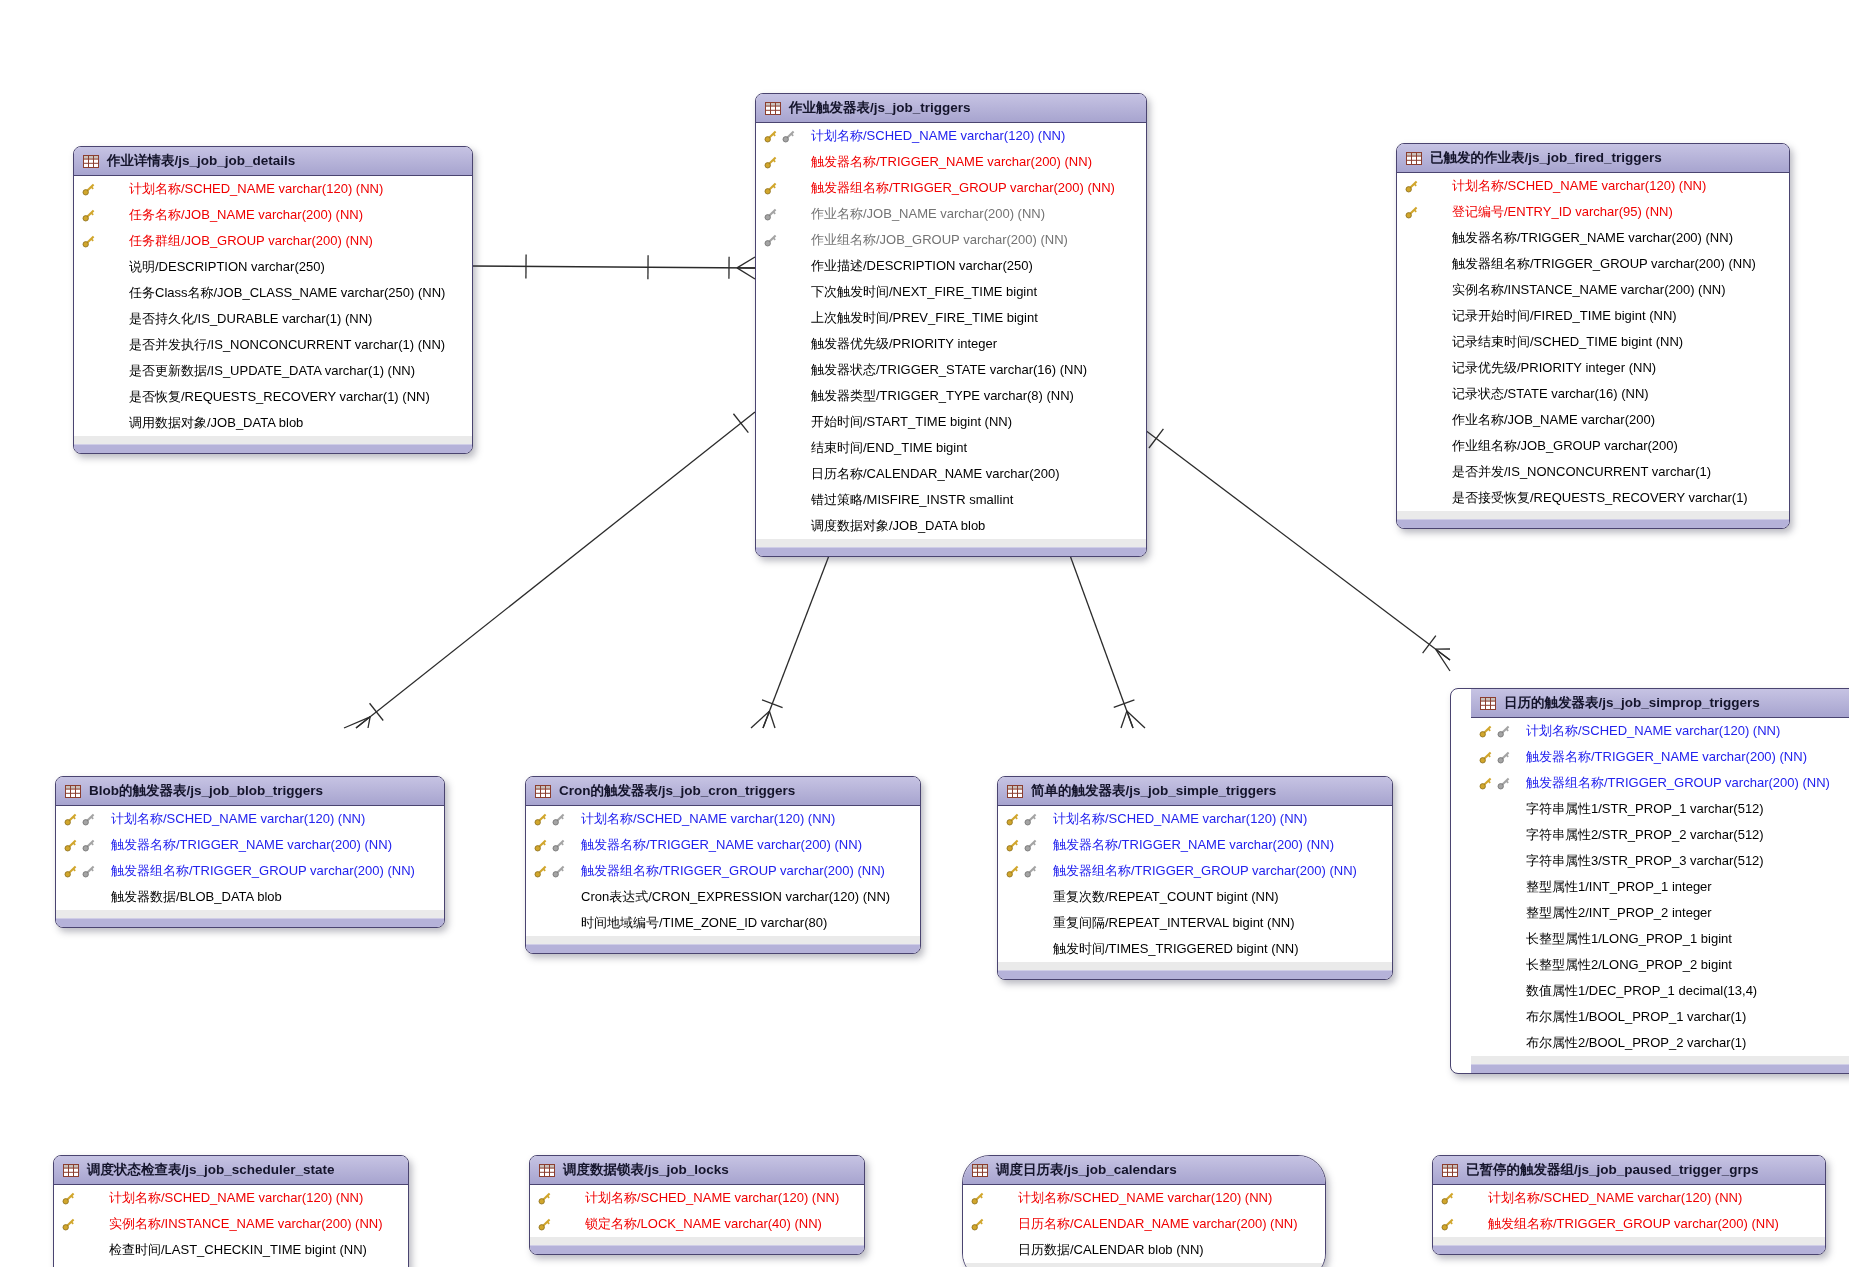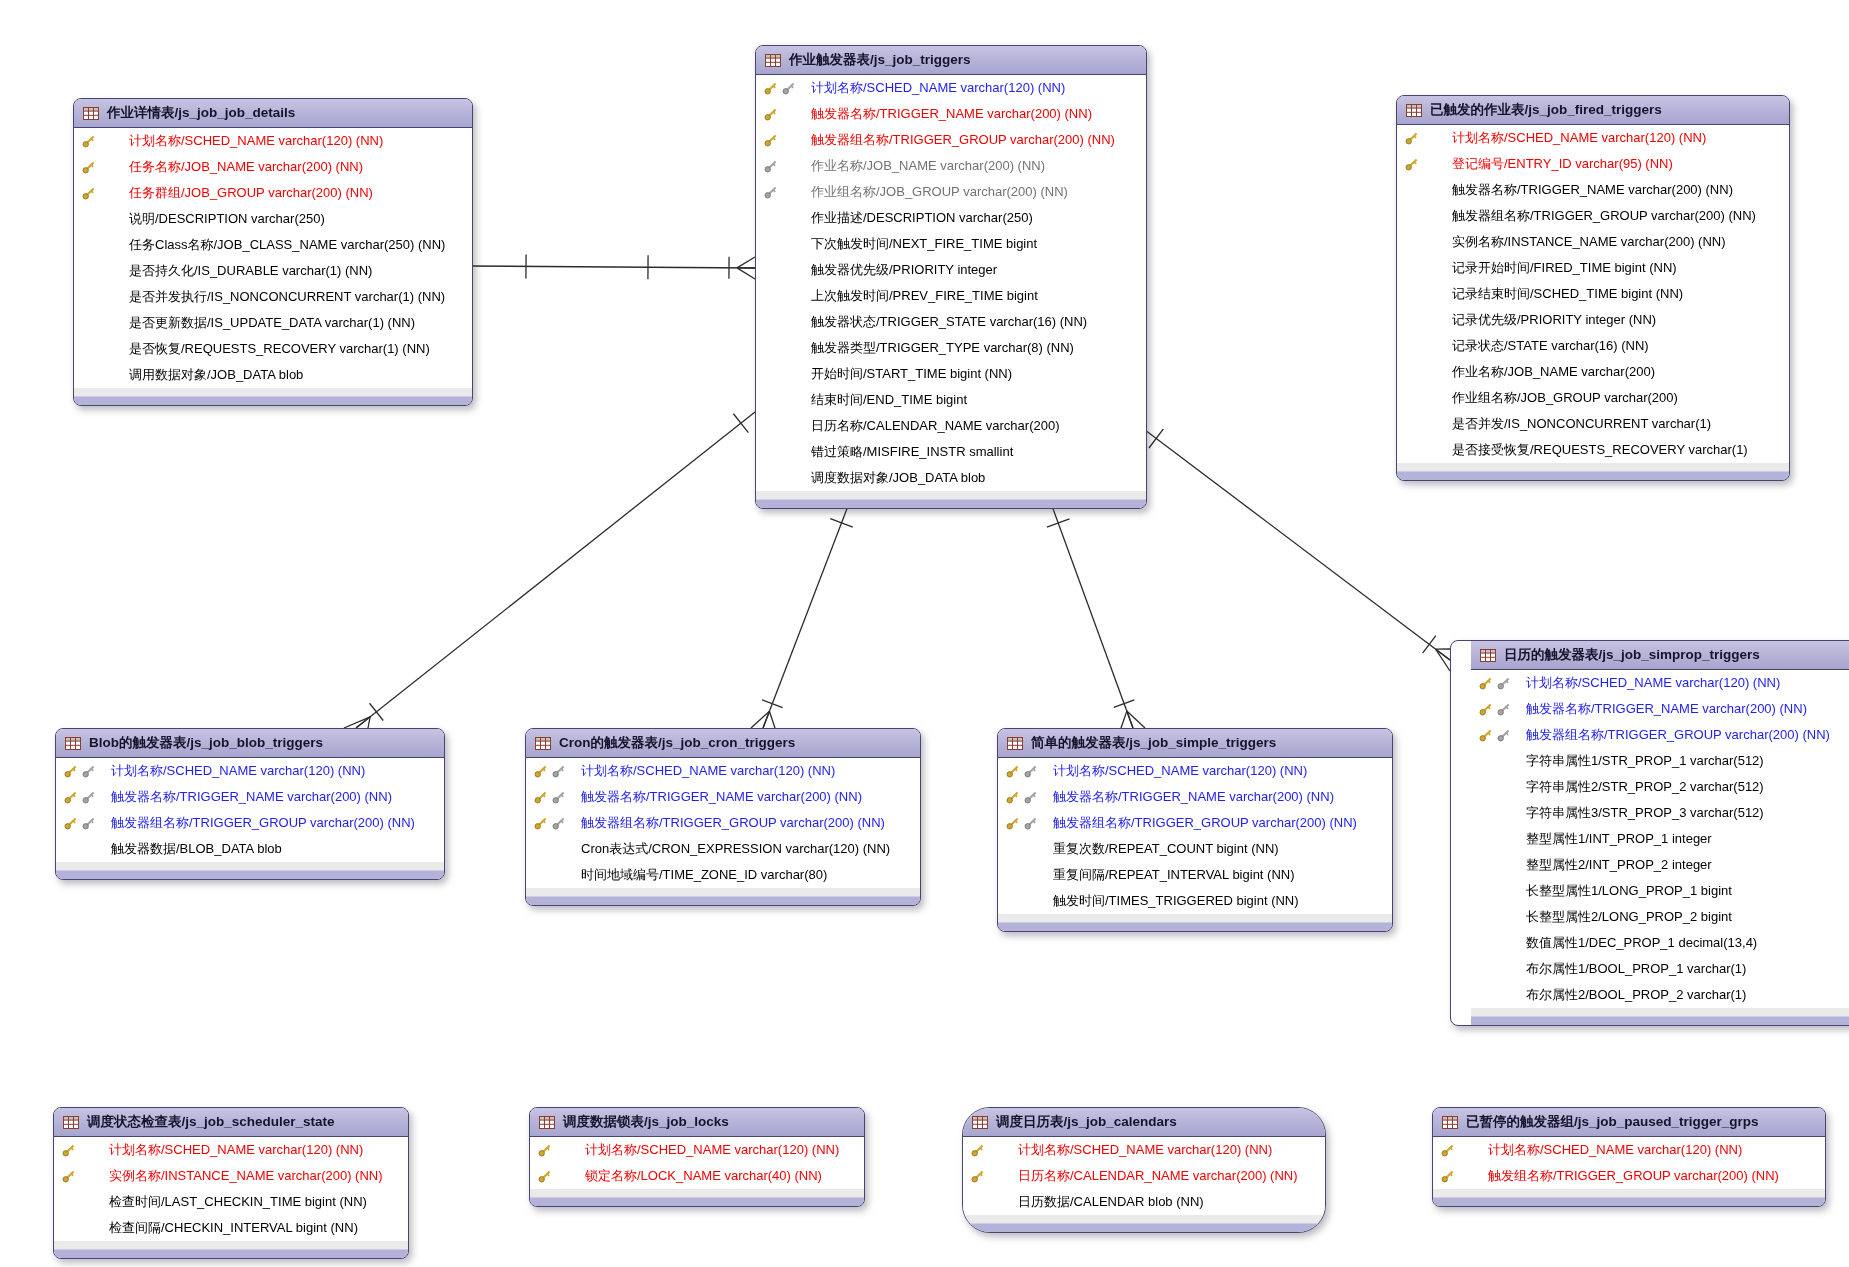--- a/index.html
+++ b/index.html
@@ -1,20 +1,20 @@
 <!DOCTYPE html>
 <html><head>
 <meta charset="utf-8">
 <style>
   html,body{margin:0;padding:0;background:#ffffff;}
   #canvas{position:relative;width:1849px;height:1267px;background:#ffffff;overflow:hidden;
           font-family:"Liberation Sans","DejaVu Sans",sans-serif;}
   #rel-layer{position:absolute;left:0;top:0;width:1849px;height:1267px;pointer-events:none;}
   .db-table{position:absolute;background:#ffffff;border:1.5px solid #4a4470;border-radius:8px;
-            box-shadow:3px 4px 7px rgba(60,60,80,.35);overflow:hidden;}
+            box-shadow:3px 4px 7px rgba(60,60,80,.35);overflow:hidden;margin-top:48px;}
   .db-header{height:29px;background:linear-gradient(#c6c3e3,#a7a4cf);
              border-bottom:1.5px solid #4a4470;display:flex;align-items:center;
              padding-left:9px;box-sizing:border-box;}
   .tbl-icon{display:inline-flex;margin-right:8px;}
   .tbl-title{font-size:13.5px;font-weight:bold;color:#14142b;white-space:nowrap;}
   .db-body{background:#fff;}
   .db-row{height:26px;line-height:26px;position:relative;white-space:nowrap;}
   .ftext{position:absolute;left:55px;top:0;font-size:13px;}
   .key{position:absolute;top:6px;display:inline-flex;}
   .key.k1{left:8px;} .key.k2{left:26px;}
@@ -201,24 +201,24 @@
             </span>
             <span class="ftext c-green">作业组名称/JOB_GROUP varchar(200) (NN)</span>
           </div>
           <div class="db-row">
             <span class="ftext c-black">作业描述/DESCRIPTION varchar(250)</span>
           </div>
           <div class="db-row">
             <span class="ftext c-black">下次触发时间/NEXT_FIRE_TIME bigint</span>
           </div>
           <div class="db-row">
+            <span class="ftext c-black">上次触发时间/PREV_FIRE_TIME bigint</span>
+          </div>
+          <div class="db-row">
             <span class="ftext c-black">触发器优先级/PRIORITY integer</span>
-          </div>
-          <div class="db-row">
-            <span class="ftext c-black">上次触发时间/PREV_FIRE_TIME bigint</span>
           </div>
           <div class="db-row">
             <span class="ftext c-black">触发器状态/TRIGGER_STATE varchar(16) (NN)</span>
           </div>
           <div class="db-row">
             <span class="ftext c-black">触发器类型/TRIGGER_TYPE varchar(8) (NN)</span>
           </div>
           <div class="db-row">
             <span class="ftext c-black">开始时间/START_TIME bigint (NN)</span>
           </div>

